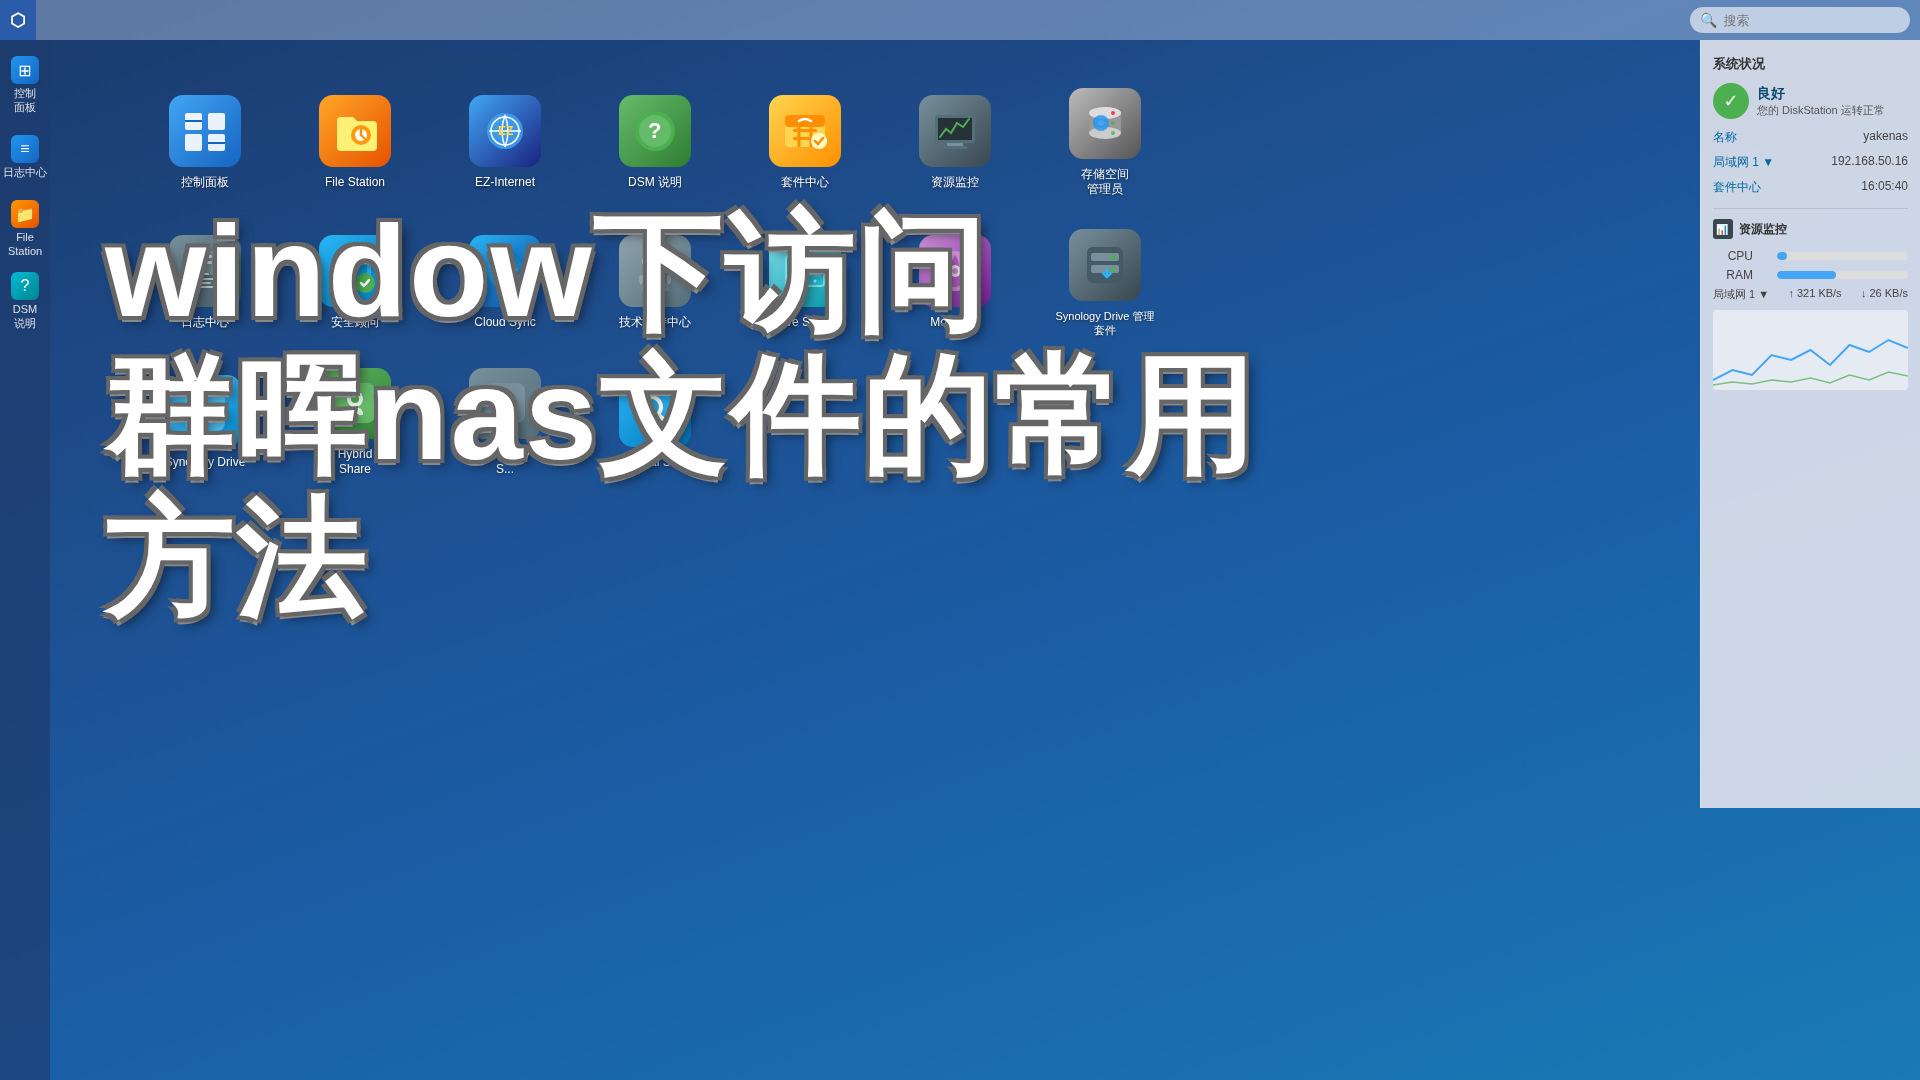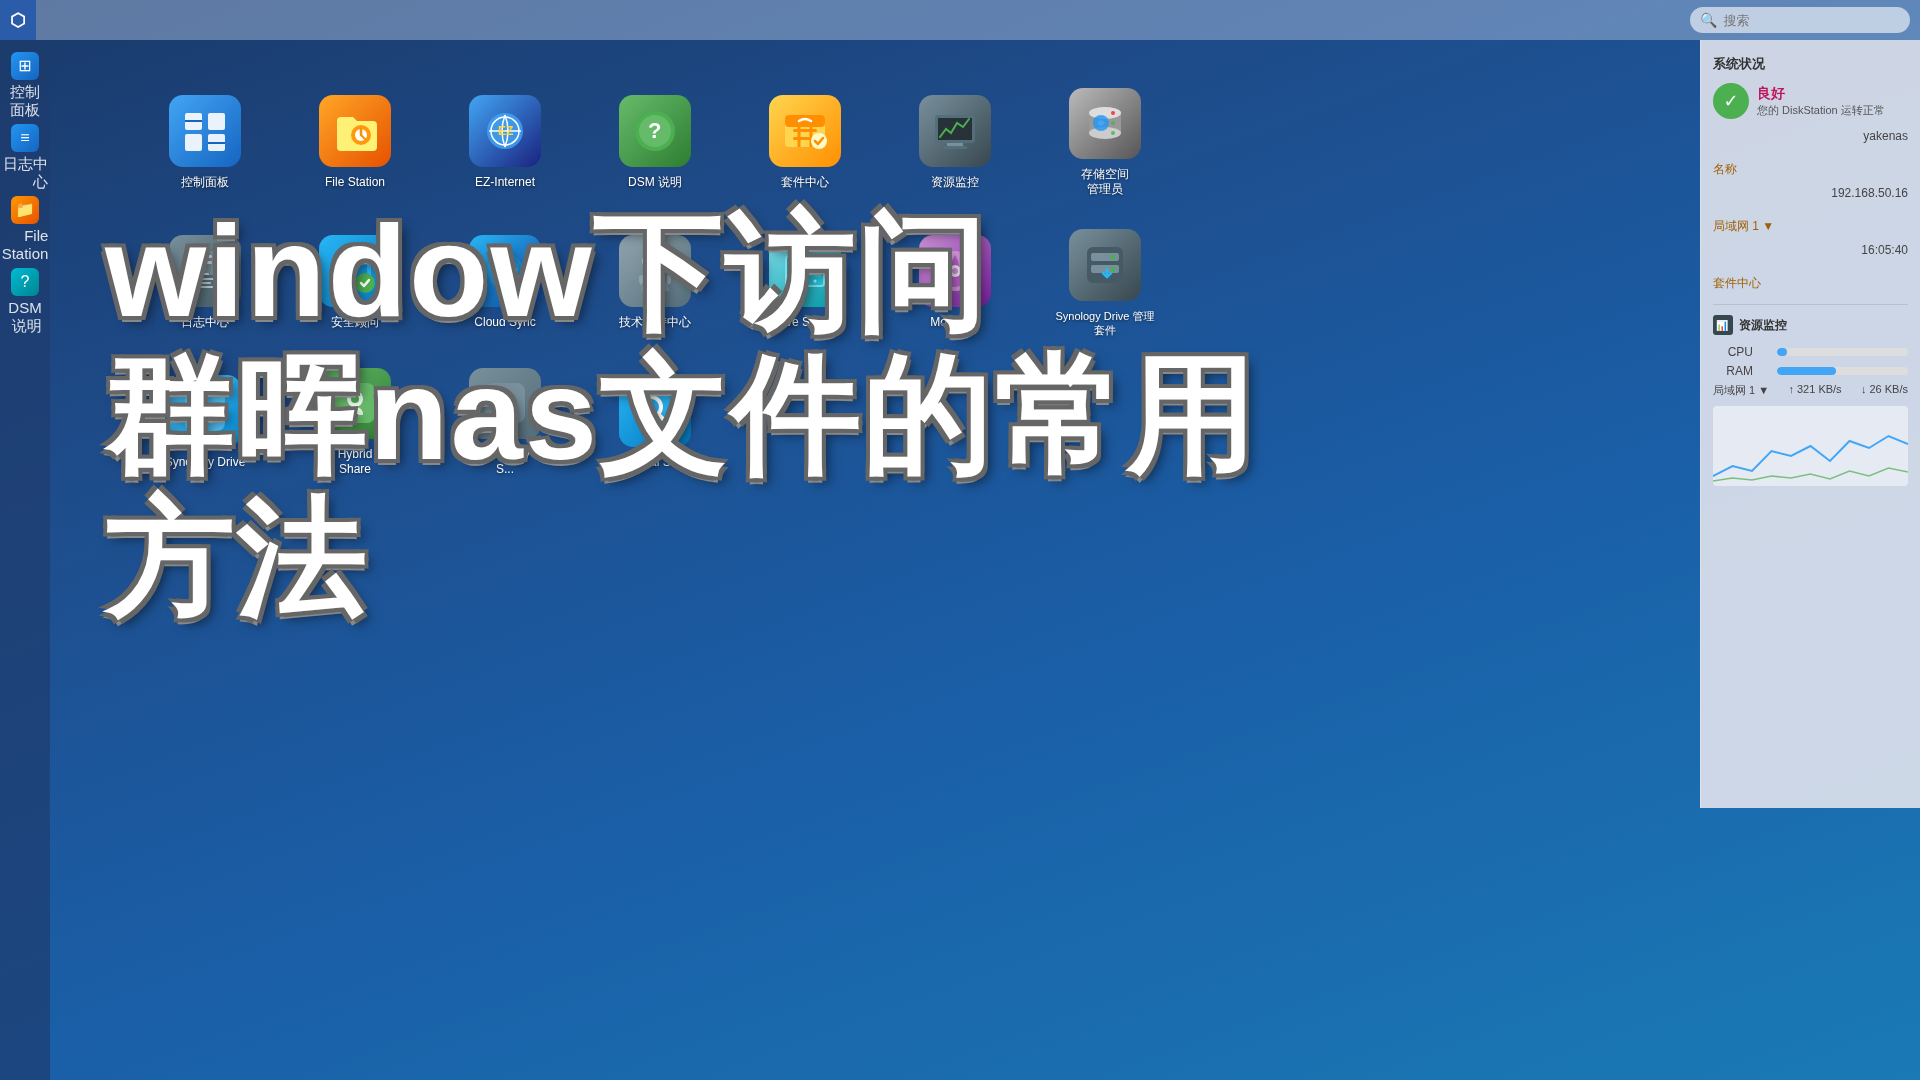--- a/index.html
+++ b/index.html
@@ -70,22 +70,22 @@
       gap: 3px;
     }
     .sidebar-item .s-icon {
       width: 28px; height: 28px;
       border-radius: 6px;
       display: flex; align-items: center; justify-content: center;
       font-size: 16px;
       color: white;
     }
     .sidebar-item .s-label {
-      font-size: 15px; color: rgba(255,255,255,0.85);
-      text-align: right; line-height: 1.2;
+      font-size: 11px; color: rgba(255,255,255,0.85);
+      text-align: center; line-height: 1.2;
     }
     .s-blue { background: linear-gradient(135deg, #2196F3, #1565C0); }
     .s-teal { background: linear-gradient(135deg, #00BCD4, #00838F); }
     .s-orange { background: linear-gradient(135deg, #FF9800, #E65100); }
 
     
     .desktop {
       position: absolute;
       left: 55px; top: 48px; right: 0; bottom: 0;
     }
@@ -196,31 +196,31 @@
       margin-bottom: 8px;
     }
     .status-good-icon {
       width: 36px; height: 36px;
       background: #4CAF50;
       border-radius: 50%;
       display: flex; align-items: center; justify-content: center;
       color: white; font-size: 18px;
       flex-shrink: 0;
     }
-    .status-text-block .main { font-size: 14px; font-weight: bold; color: #be185d; }
+    .status-text-block .main { font-size: 14px; font-weight: bold; color: #0c4a6e; }
     .status-text-block .sub { font-size: 11px; color: #555; }
     .info-row {
       display: flex;
       justify-content: space-between;
       font-size: 12px;
       color: #444;
       margin: 4px 0;
       padding: 2px 0;
     }
-    .info-label { color: #a16207; margin-top: 32px; }
+    .info-label { color: #0369a1; }
     .divider { height: 1px; background: rgba(0,0,0,0.1); margin: 10px 0; }
     .resource-section-title {
       font-size: 12px;
       font-weight: bold;
       color: #333;
       display: flex;
       align-items: center;
       gap: 6px;
       margin-bottom: 10px;
     }

